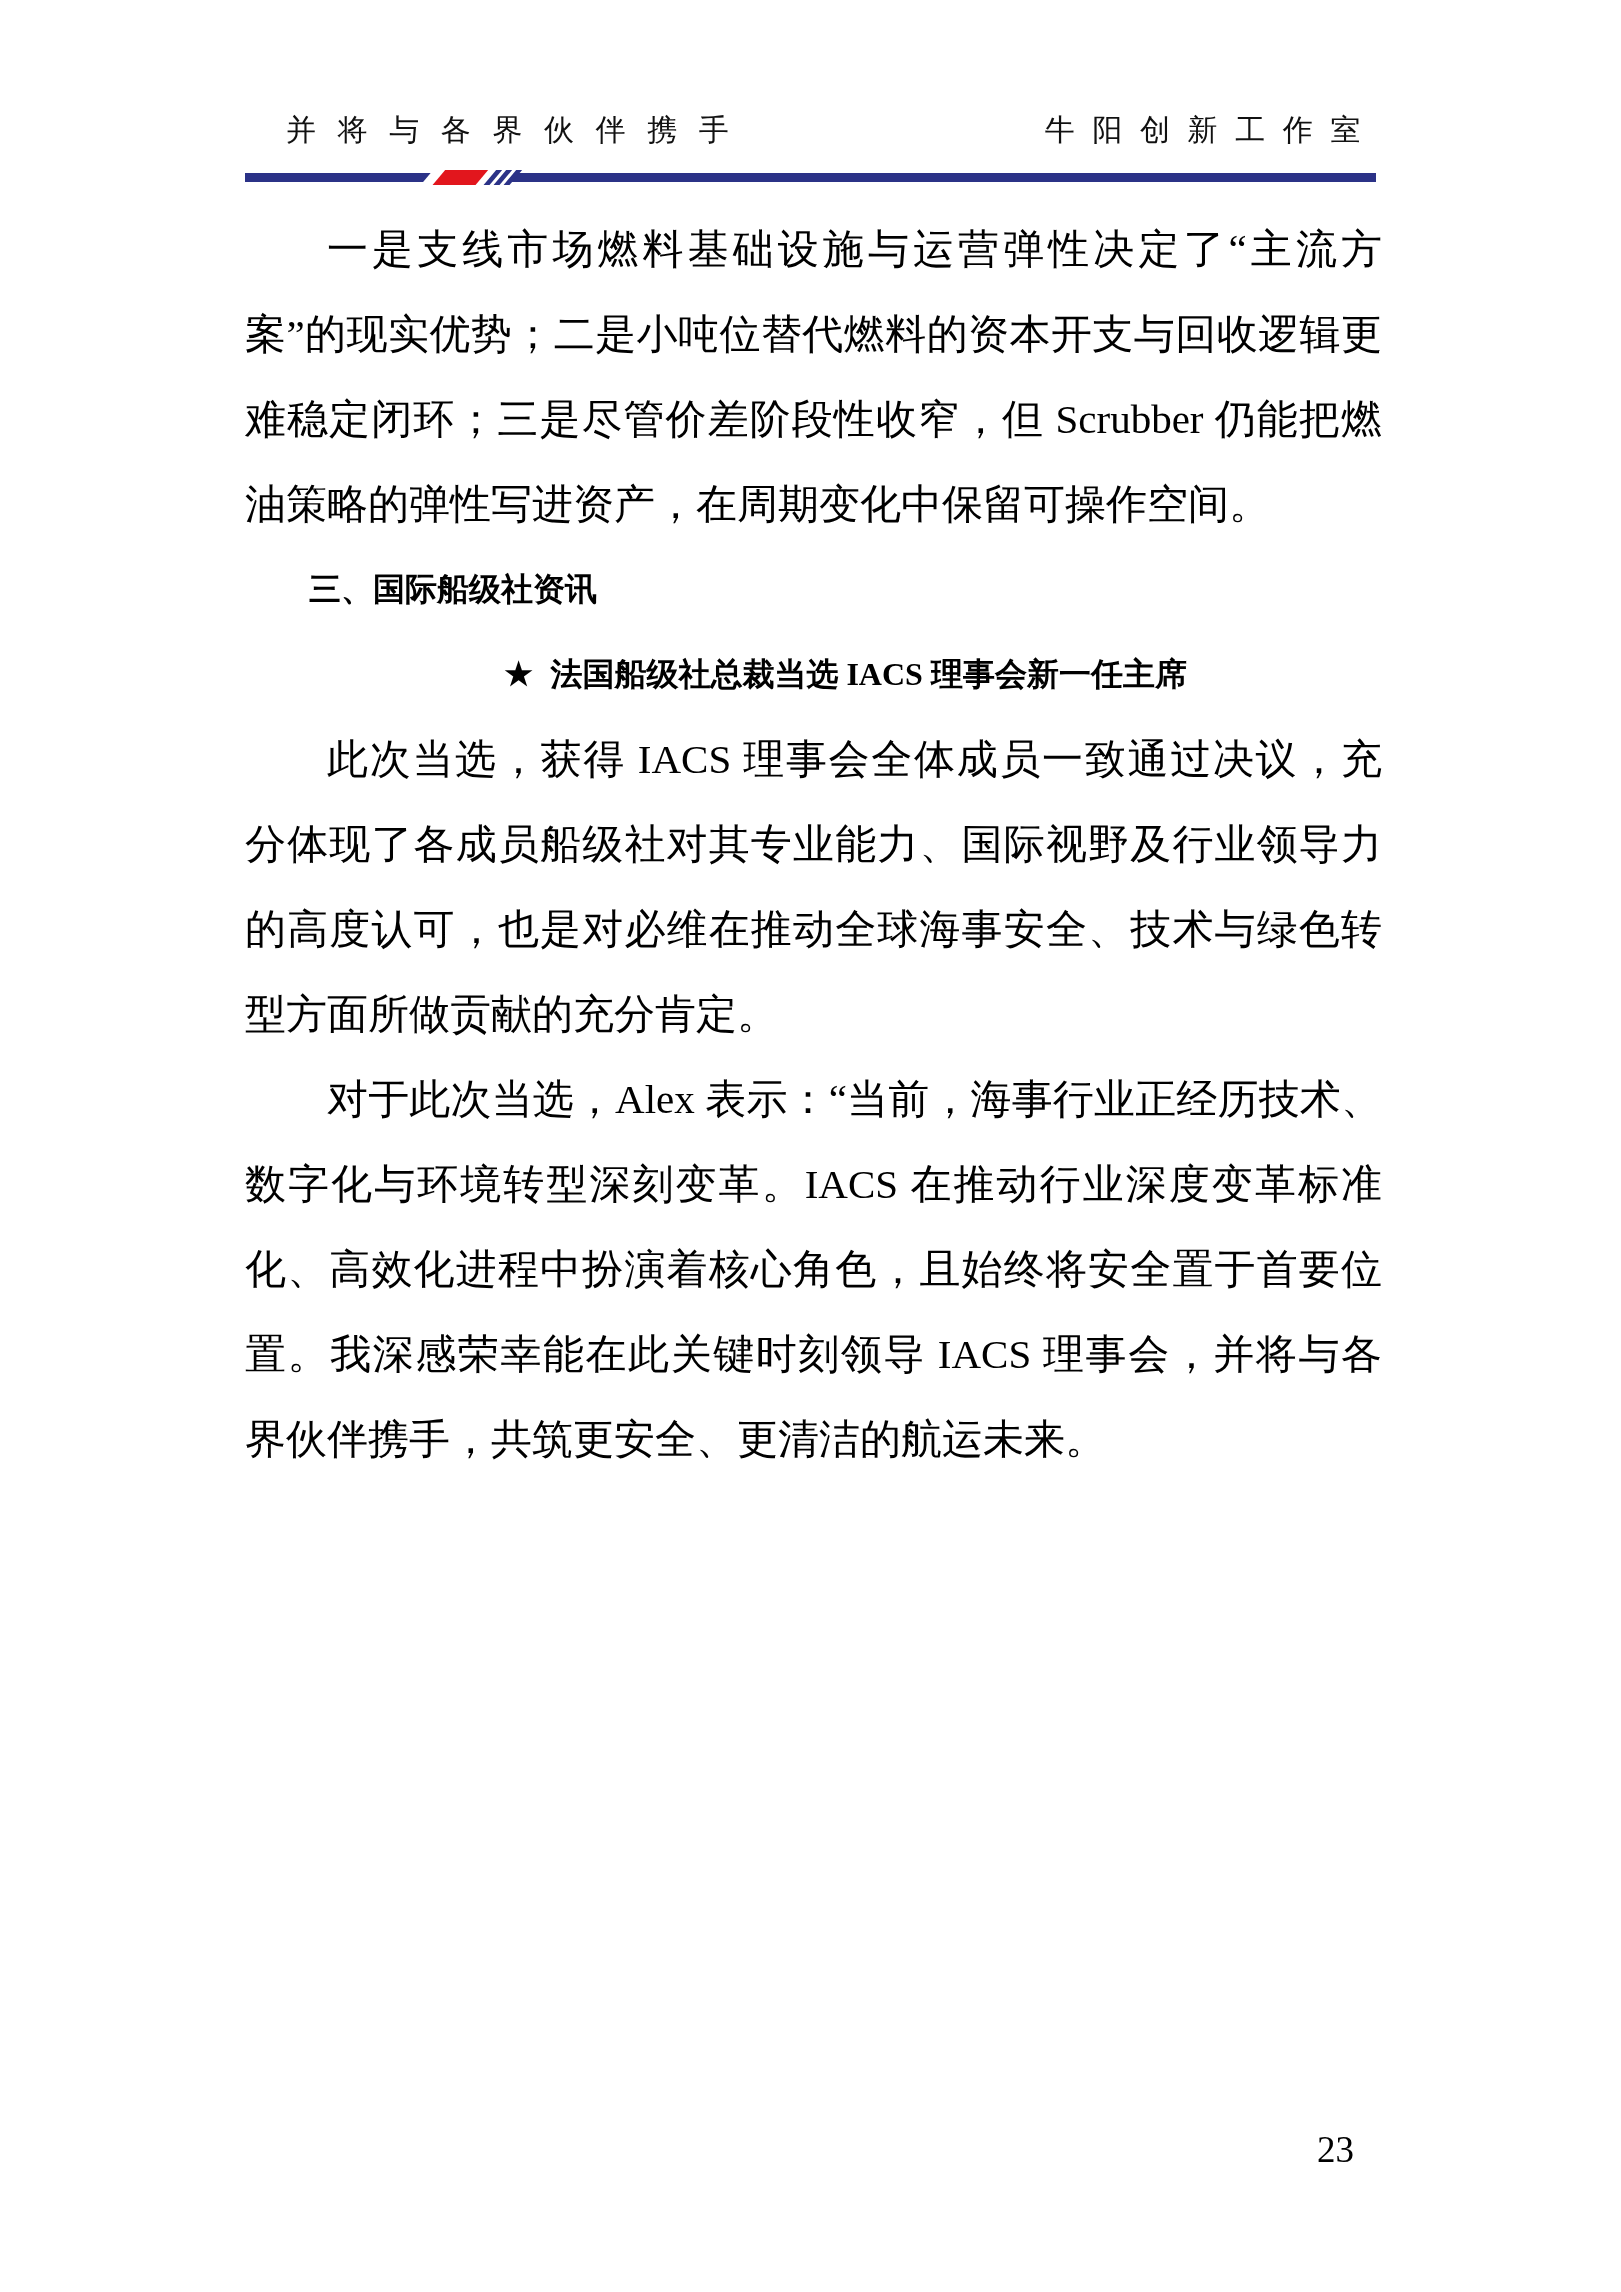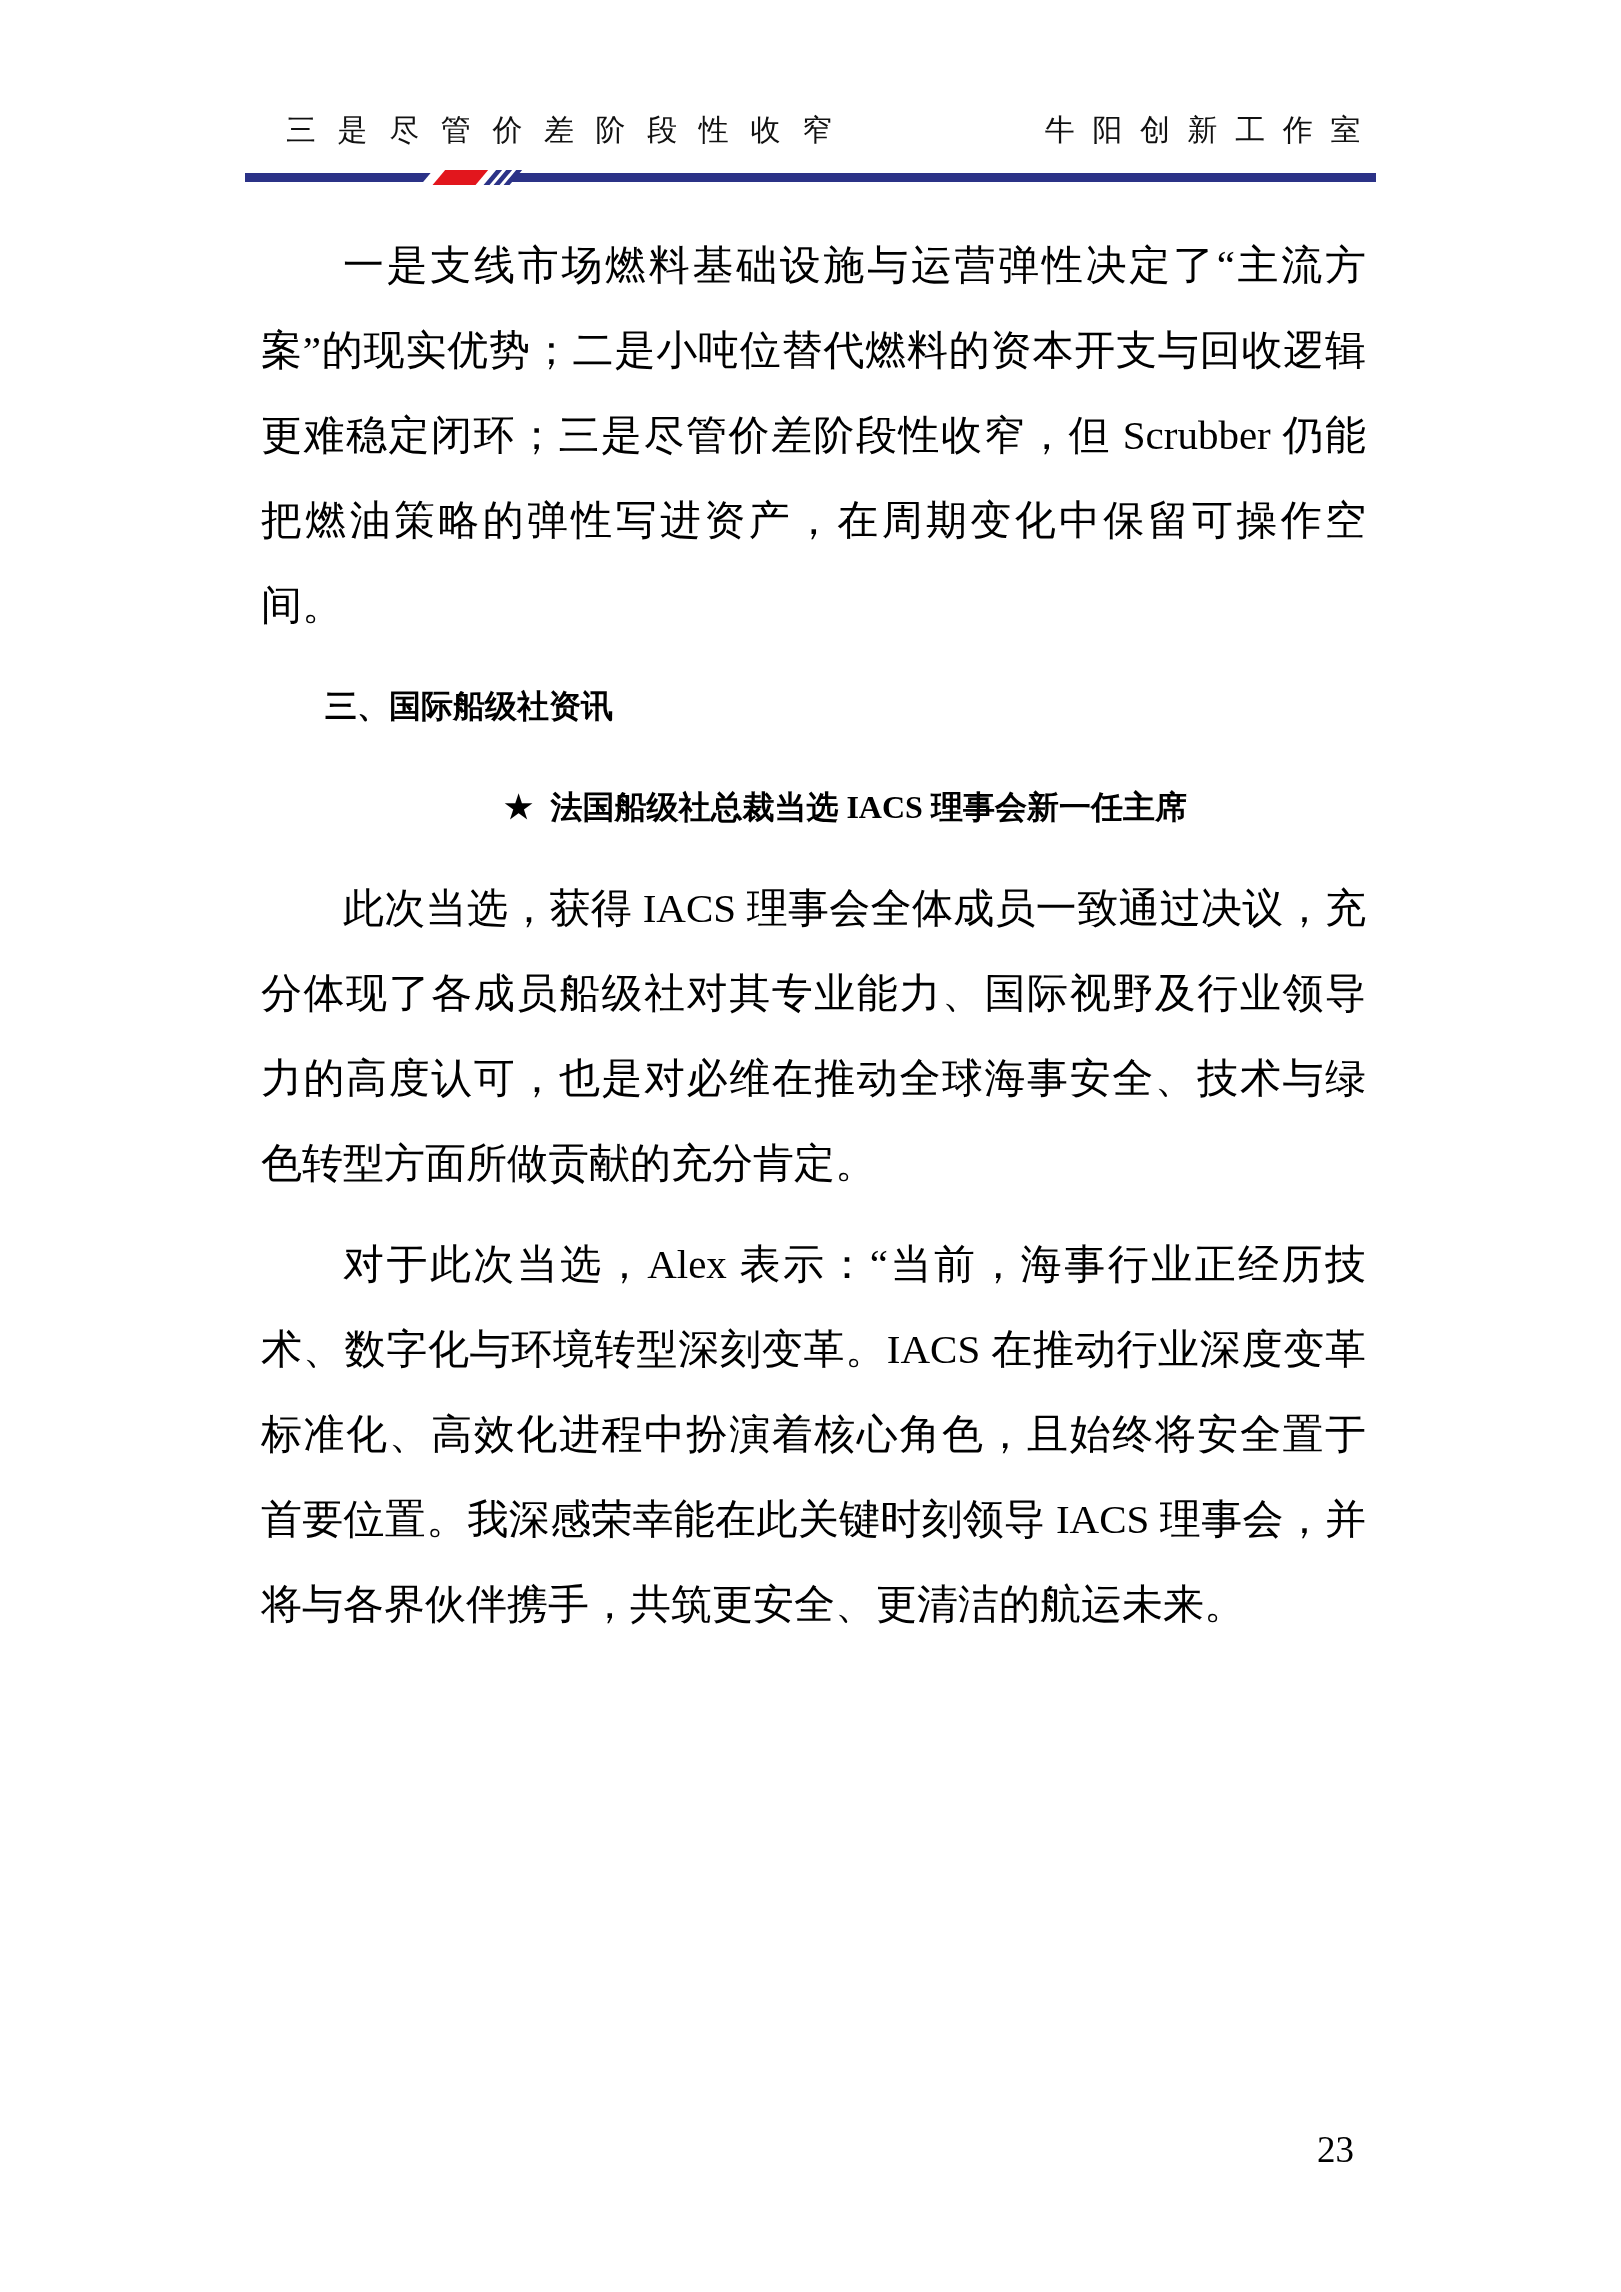--- a/index.html
+++ b/index.html
@@ -40,21 +40,21 @@
     position:absolute; top:-2.9px; width:5.9px; height:14.7px;
     background:#2b3287; transform:skewX(-40deg);
   }
   .rule .s1 { left:245px; } .rule .s2 { left:255px; } .rule .s3 { left:265px; }
   
   .content {
     position:absolute; left:245px; top:207px; width:1137px;
     font-size:41px; line-height:85px;
     text-align:justify;
   }
-  .content p { margin:16px; text-indent:2em; }
+  .content p { margin:0; text-indent:2em; }
   .section-title {
     margin:88px 0 0 0;
     text-align:left; text-indent:0;
     font-family:"Liberation Sans","DejaVu Sans",sans-serif;
     font-weight:bold; font-size:32px; line-height:85px;
     white-space:nowrap;
   }
   .star-line {
     margin:47px 0 0 0;
     text-align:center; text-indent:0;
@@ -66,21 +66,21 @@
   .page-number {
     position:absolute; left:1317px; top:2125px;
     font-size:37px; line-height:49px;
   }
 </style>
 </head>
 <body>
 
 <div class="page">
 
-  <div class="header-left">三是尽管价差阶段性收窄</div>
+  <div class="header-left">并将与各界伙伴携手</div>
   <div class="header-right">牛阳创新工作室</div>
 
   <div class="rule">
     <div class="deco-gap"></div>
     <div class="deco-red"></div>
     <div class="deco-stripe s1"></div>
     <div class="deco-stripe s2"></div>
     <div class="deco-stripe s3"></div>
   </div>
 

